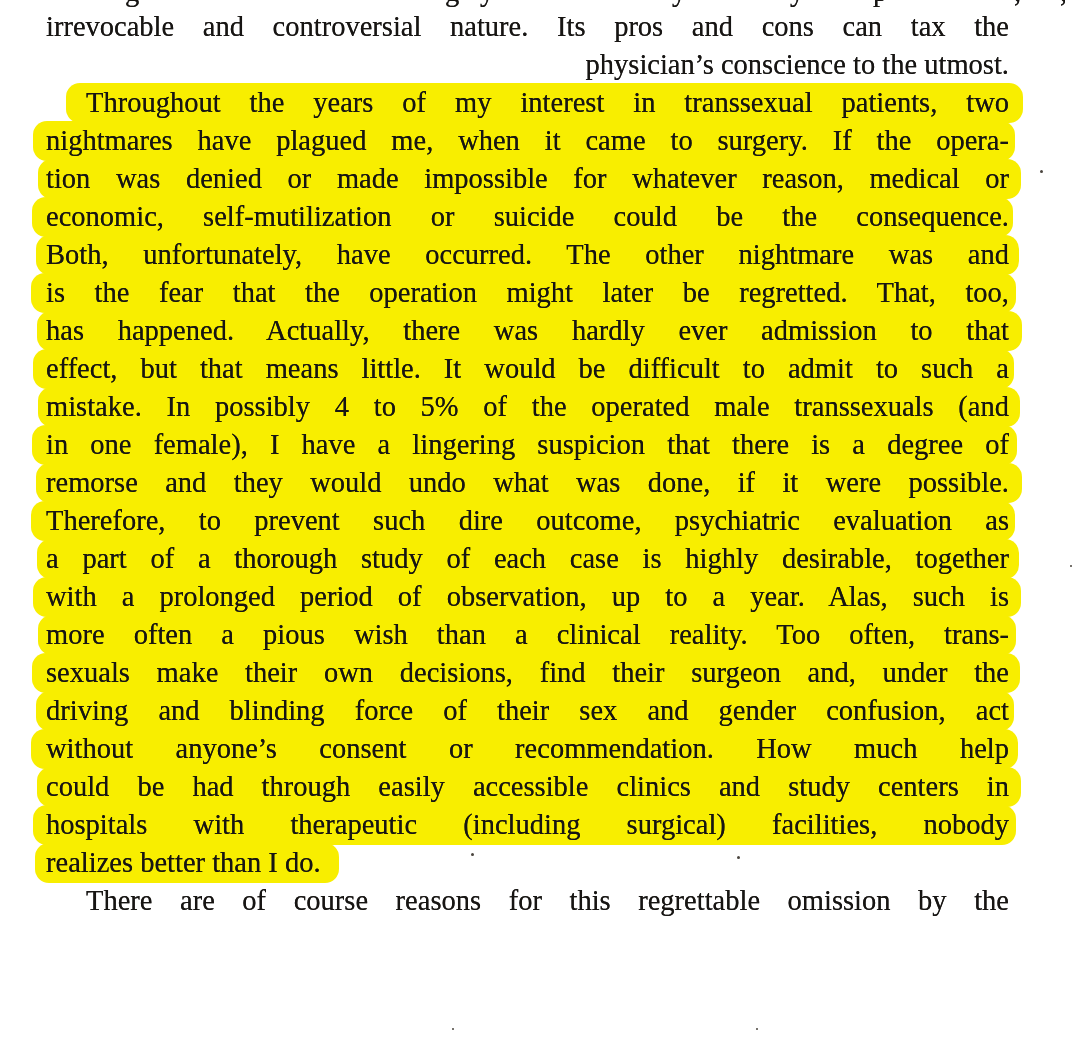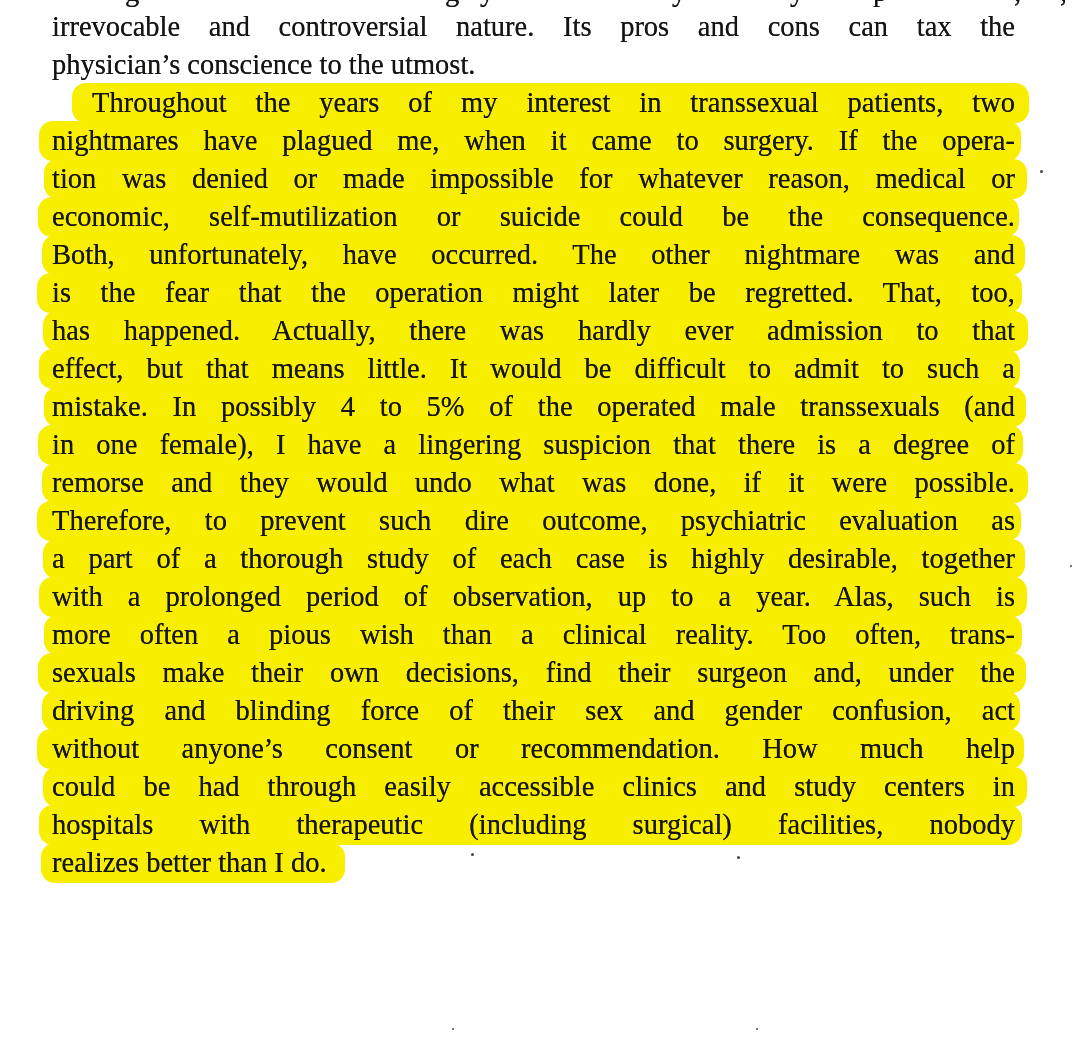--- a/index.html
+++ b/index.html
@@ -8,30 +8,30 @@
     width:1080px;height:1053px;
     background:#ffffff;
     overflow:hidden;
     font-family:"Liberation Serif","DejaVu Serif",serif;
     font-size:28.5px;
     color:#171513;
     text-shadow:0 0 0.6px rgba(20,18,16,0.85);
   }
   .text-block{
     position:absolute;
-    left:52px;top:8px;
+    left:46px;top:8px;
     width:963px;
   }
   .para{margin:0;padding:0;}
   .line{
     position:relative;
     height:38px;
     line-height:38px;
     z-index:0;
-    text-align:left;
+    text-align:right;
   }
   .line.just{
     text-align:justify;
     text-align-last:justify;
   }
   .line.ind{text-indent:40px;}
   .line.fit{
     display:inline-block;
     width:auto;
   }
@@ -78,20 +78,21 @@
       <span style="left: 959px;">,</span>
       <span style="left: 1005px;">,</span>
     </div>
   <div class="text-block">
       <div class="para">
         <div class="line just">irrevocable and controversial nature. Its pros and cons can tax the</div>
         <div class="line">physician’s conscience to the utmost.</div>
       </div>
       <div class="para"><div class="line just hl ind" style="--hl-l: 20px; --hl-r: -14px;">Throughout the years of my interest in transsexual patients, two</div><div class="line just hl" style="--hl-l: -13px; --hl-r: -6px;">nightmares have plagued me, when it came to surgery. If the opera-</div><div class="line just hl" style="--hl-l: -8px; --hl-r: -12px;">tion was denied or made impossible for whatever reason, medical or</div><div class="line just hl" style="--hl-l: -14px; --hl-r: -4px;">economic, self-mutilization or suicide could be the consequence.</div><div class="line just hl" style="--hl-l: -10px; --hl-r: -10px;">Both, unfortunately, have occurred. The other nightmare was and</div><div class="line just hl" style="--hl-l: -15px; --hl-r: -7px;">is the fear that the operation might later be regretted. That, too,</div><div class="line just hl" style="--hl-l: -9px; --hl-r: -13px;">has happened. Actually, there was hardly ever admission to that</div><div class="line just hl" style="--hl-l: -13px; --hl-r: -5px;">effect, but that means little. It would be difficult to admit to such a</div><div class="line just hl" style="--hl-l: -8px; --hl-r: -11px;">mistake. In possibly 4 to 5% of the operated male transsexuals (and</div><div class="line just hl" style="--hl-l: -14px; --hl-r: -8px;">in one female), I have a lingering suspicion that there is a degree of</div><div class="line just hl" style="--hl-l: -10px; --hl-r: -13px;">remorse and they would undo what was done, if it were possible.</div><div class="line just hl" style="--hl-l: -15px; --hl-r: -6px;">Therefore, to prevent such dire outcome, psychiatric evaluation as</div><div class="line just hl" style="--hl-l: -9px; --hl-r: -10px;">a part of a thorough study of each case is highly desirable, together</div><div class="line just hl" style="--hl-l: -13px; --hl-r: -12px;">with a prolonged period of observation, up to a year. Alas, such is</div><div class="line just hl" style="--hl-l: -8px; --hl-r: -7px;">more often a pious wish than a clinical reality. Too often, trans-</div><div class="line just hl" style="--hl-l: -14px; --hl-r: -11px;">sexuals make their own decisions, find their surgeon and, under the</div><div class="line just hl" style="--hl-l: -10px; --hl-r: -5px;">driving and blinding force of their sex and gender confusion, act</div><div class="line just hl" style="--hl-l: -15px; --hl-r: -9px;">without anyone’s consent or recommendation. How much help</div><div class="line just hl" style="--hl-l: -9px; --hl-r: -12px;">could be had through easily accessible clinics and study centers in</div><div class="line just hl" style="--hl-l: -13px; --hl-r: -7px;">hospitals with therapeutic (including surgical) facilities, nobody</div><div class="line hl fit" style="--hl-l: -11px; --hl-r: -18px;">realizes better than I do.</div></div>
       <div class="para">
+        <div class="line just ind">There are of course reasons for this regrettable omission by the</div>
       </div>
     </div>
 <div class="speck" style="left: 471px; top: 853px; width: 3px; height: 3px;"></div>
     <div class="speck" style="left: 737px; top: 856px; width: 3px; height: 3px;"></div>
     <div class="speck" style="left: 1040px; top: 170px; width: 3px; height: 3px;"></div>
     <div class="speck" style="left: 1070px; top: 565px; width: 2px; height: 2px;"></div>
     <div class="speck" style="left: 452px; top: 1028px; width: 2px; height: 2px;"></div>
     <div class="speck" style="left: 756px; top: 1028px; width: 2px; height: 2px;"></div>
   </div>
 

